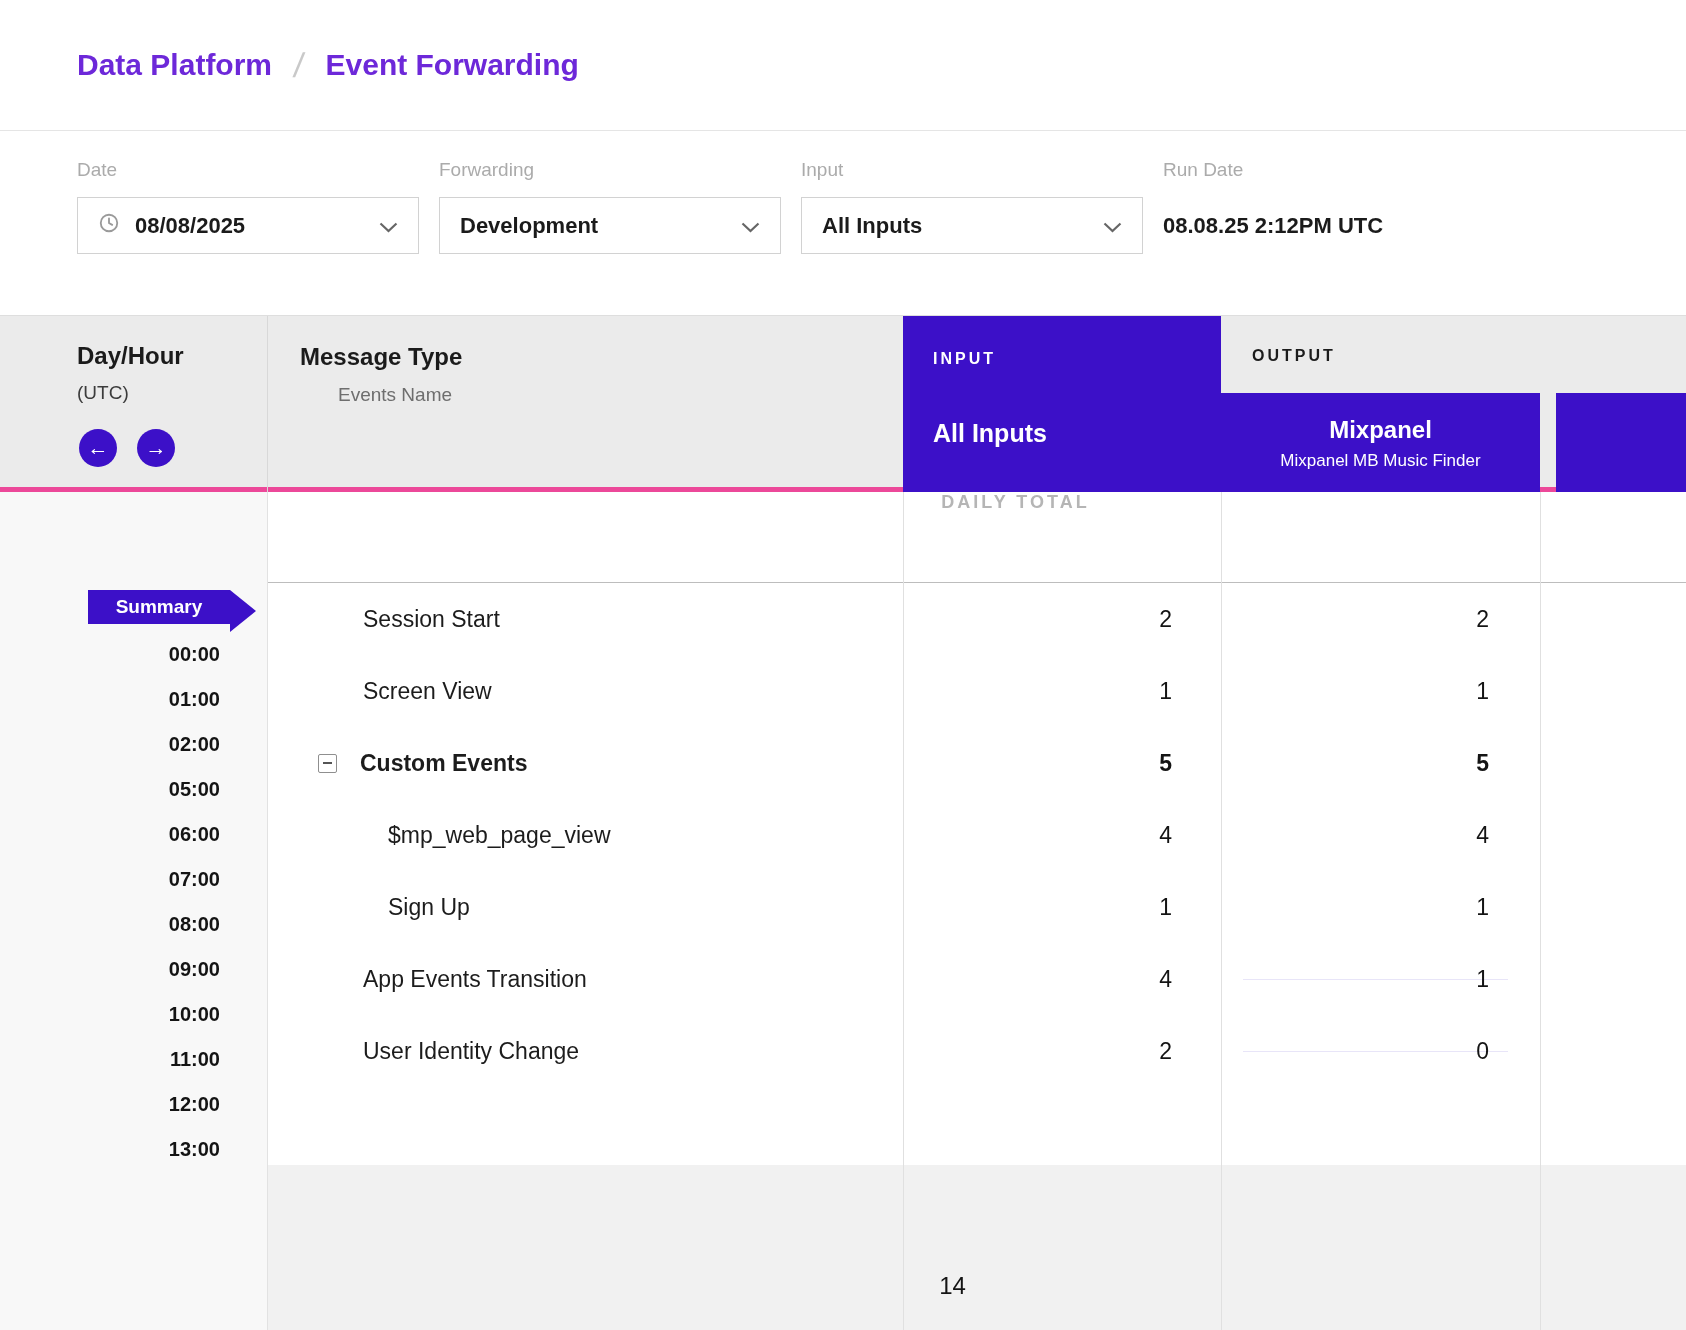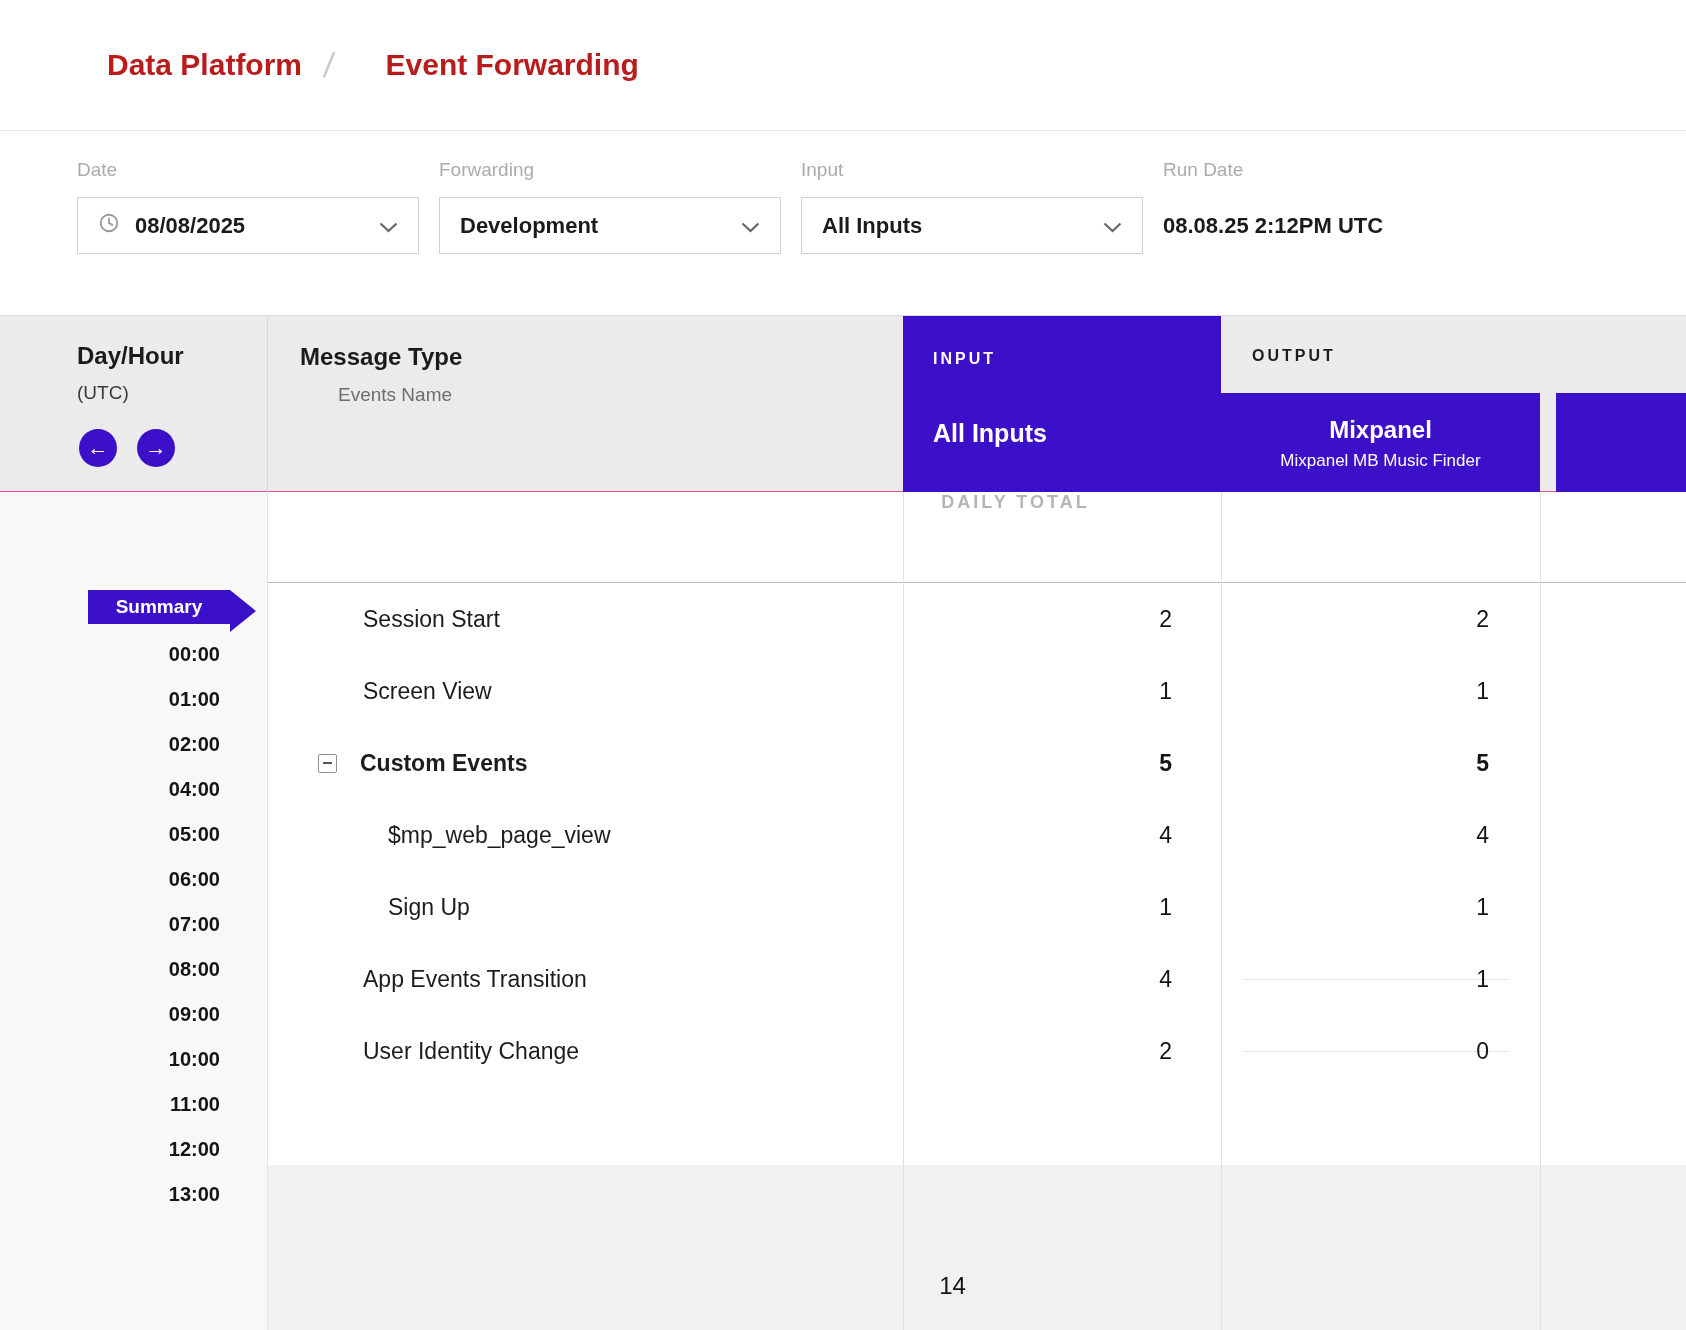--- a/index.html
+++ b/index.html
@@ -4,39 +4,39 @@
 <style>
   * { margin:0; padding:0; box-sizing:border-box; }
   html,body { background:#fff; }
   body { font-family:"Liberation Sans","DejaVu Sans",sans-serif; color:#1b1b1b; }
   .page { position:relative; width:1686px; height:1330px; overflow:hidden; background:#fff; }
 
   
   .topbar { position:absolute; left:0; top:0; width:1686px; height:131px;
             display:flex; align-items:center; padding-left:77px; gap:22px;
             border-bottom:1px solid #e5e5e5; background:#fff; }
-  .crumb { font-size:30px; font-weight:bold; color:#b91c1c;margin-left:30px; }
+  .crumb { font-size:30px; font-weight:bold; color:#6d28d9; }
   .crumb.link { cursor:pointer; }
   .crumb-sep { font-size:34px; color:#c9c9c9; font-weight:normal; transform:skewX(-8deg); }
 
   
   .filters { position:absolute; left:0; top:132px; width:1686px; height:183px;
              display:flex; padding:27px 0 0 77px; gap:20px; background:#fff;border-radius:28px; }
   .fgroup { width:342px; }
   .fgroup.wide { width:auto; }
   .flabel { font-size:19px; color:#ababab; margin-bottom:16px; }
   .control { height:57px; border:1px solid #d2d2d2; background:#fff; display:flex;
              align-items:center; justify-content:space-between; padding:0 20px;
              font-size:22px; font-weight:bold; color:#1b1b1b; cursor:pointer; }
   .ctrl-left { display:flex; align-items:center; gap:15px; }
   .run-value { height:57px; display:flex; align-items:center; font-size:22px; font-weight:bold; }
 
   
   .thead { position:absolute; left:0; top:315px; width:1686px; height:177px;
-           background:#ebebeb; border-top:1px solid #dedede; border-bottom:1px solid #ec4899; }
+           background:#ebebeb; border-top:1px solid #dedede; border-bottom:5px solid #ec4899; }
   .dayhour-head { position:absolute; left:0; top:0; width:268px; height:177px;
                   border-right:1px solid #d8d8d8; }
   .dh-title { position:absolute; left:77px; top:26px; font-size:24px; font-weight:bold; }
   .dh-sub   { position:absolute; left:77px; top:66px; font-size:19px; color:#3c3c3c; }
   .nav-btns { position:absolute; left:79px; top:113px; display:flex; gap:20px; }
   .nav-btn { width:38px; height:38px; border-radius:50%; background:var(--accent,#3C10C8);
              color:#fff; display:flex; align-items:center; justify-content:center;
              font-size:21px; border:none; cursor:pointer; }
   .mt-title { position:absolute; left:300px; top:27px; font-size:24px; font-weight:bold; }
   .mt-sub   { position:absolute; left:338px; top:68px; font-size:19px; color:#6e6e6e; }
@@ -189,21 +189,20 @@
     </div>
     <div class="dest-next"></div>
   </div>
 
   <aside class="sidebar">
     <div class="summary-badge">Summary</div>
     <div class="hours">
       <div class="hour">00:00</div>
       <div class="hour">01:00</div>
       <div class="hour">02:00</div>
-      <div class="hour">04:00</div>
       <div class="hour">05:00</div>
       <div class="hour">06:00</div>
       <div class="hour">07:00</div>
       <div class="hour">08:00</div>
       <div class="hour">09:00</div>
       <div class="hour">10:00</div>
       <div class="hour">11:00</div>
       <div class="hour">12:00</div>
       <div class="hour">13:00</div>
     </div>

